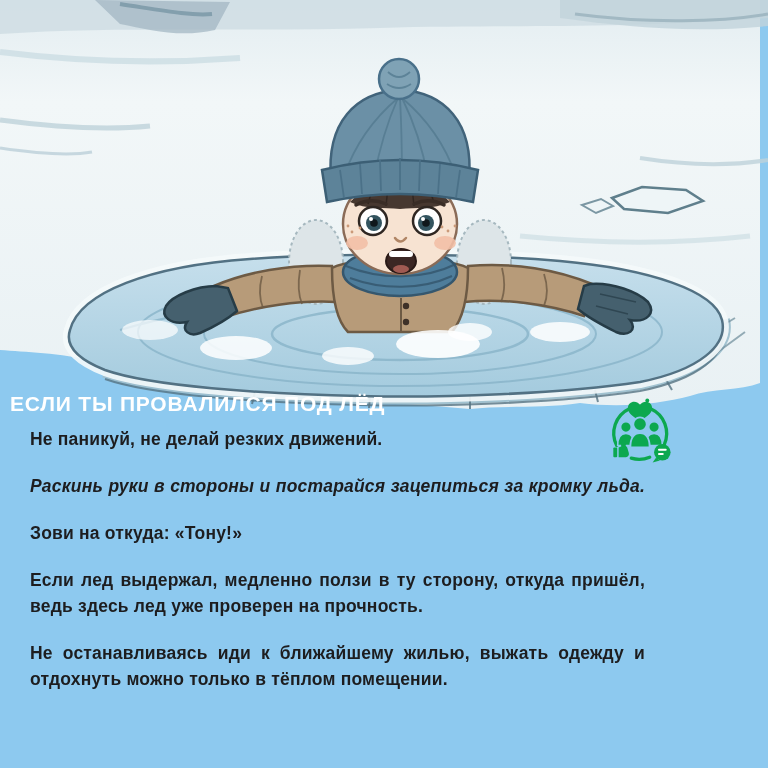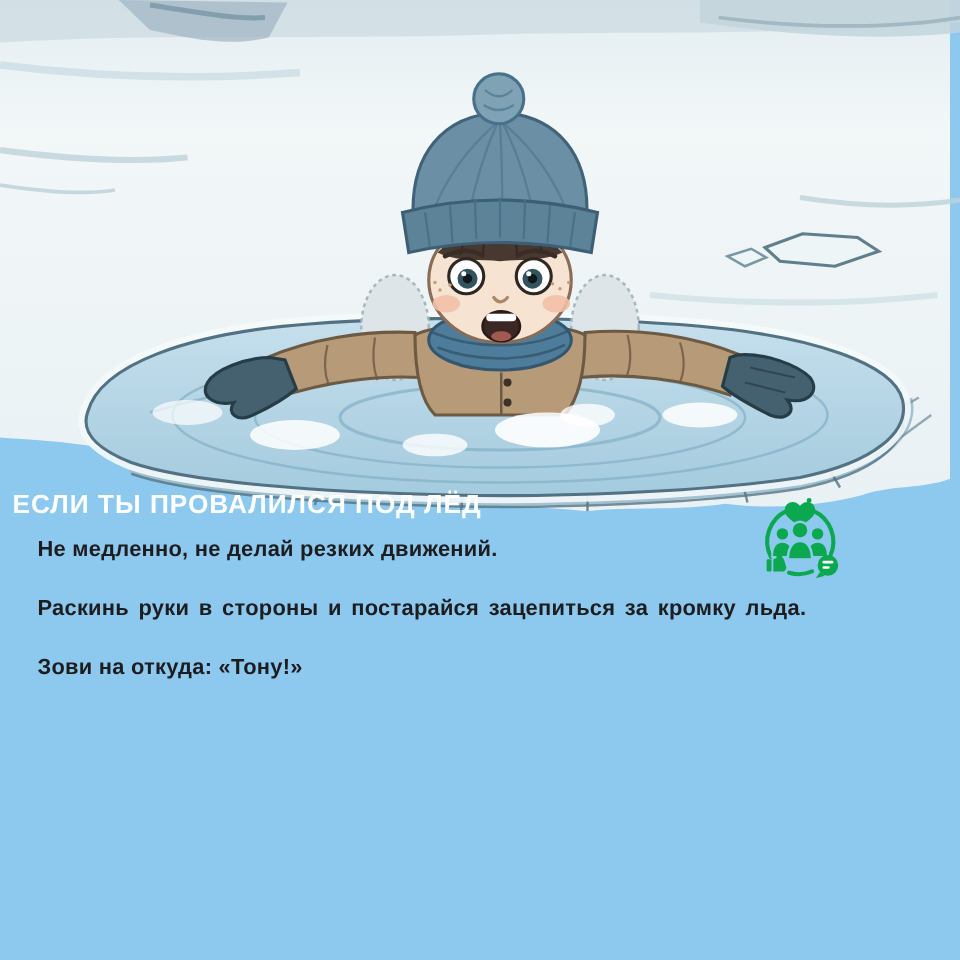--- a/index.html
+++ b/index.html
@@ -6,21 +6,21 @@
     font-family:"Liberation Sans",sans-serif;background:var(--blue_bg,#8dc9ef);}
   .poster{position:relative;width:768px;height:768px;}
   .illustration{position:absolute;left:0;top:0;width:768px;height:410px;}
   .panel{position:absolute;left:0;top:386px;width:676px;height:382px;}
   .heading{position:absolute;left:10px;top:6px;margin:0;color:var(--heading_white,#fff);
     font-size:21px;font-weight:bold;letter-spacing:.8px;white-space:nowrap;}
   .logo{position:absolute;right:3px;top:11px;width:66px;height:66px;}
   .body-text{position:absolute;left:30px;right:31px;top:40px;}
   .body-text p{margin:0 0 21px 0;color:var(--text_dark,#1d1d1f);font-size:17.5px;
     font-weight:bold;line-height:26px;letter-spacing:.2px;text-align:justify;}
-  .body-text p.stretch{text-align-last:justify;}
+  .body-text p.stretch{text-align-last:justify;font-style:italic;}
 </style>
 </head>
 <body>
 
 <div class="poster">
 
   <svg class="illustration" viewBox="0 0 768 410" xmlns="http://www.w3.org/2000/svg">
     <defs>
       <linearGradient id="snow" x1="0" y1="0" x2="0" y2="1">
         <stop offset="0" stop-color="#e3edf1"></stop>
@@ -174,18 +174,20 @@
       </g>
       <g>
         <circle cx="57" cy="57" r="8.5" fill="var(--logo_green,#0ca84f)"></circle>
         <path d="M50.5,62.5 L47,67.5 L54.5,65.5 Z" fill="var(--logo_green,#0ca84f)"></path>
         <rect x="52.5" y="53.2" width="9" height="2.2" rx="1.1" fill="#ffffff"></rect>
         <rect x="52.5" y="57.6" width="6" height="2.2" rx="1.1" fill="#ffffff"></rect>
       </g>
     </svg>
 
     <div class="body-text">
-      <p>Не медленно, не делай резких движений.</p>
+      <p>Не паникуй, не делай резких движений.</p>
       <p class="stretch">Раскинь руки в стороны и постарайся зацепиться за кромку льда.</p>
       <p>Зови на откуда: «Тону!»</p>
+      <p>Если лед выдержал, медленно ползи в ту сторону, откуда пришёл, ведь здесь лед уже проверен на прочность.</p>
+      <p>Не останавливаясь иди к ближайшему жилью, выжать одежду и отдохнуть можно только в тёплом помещении.</p>
     </div>
   </div>
 </div>
 
 </body></html>

